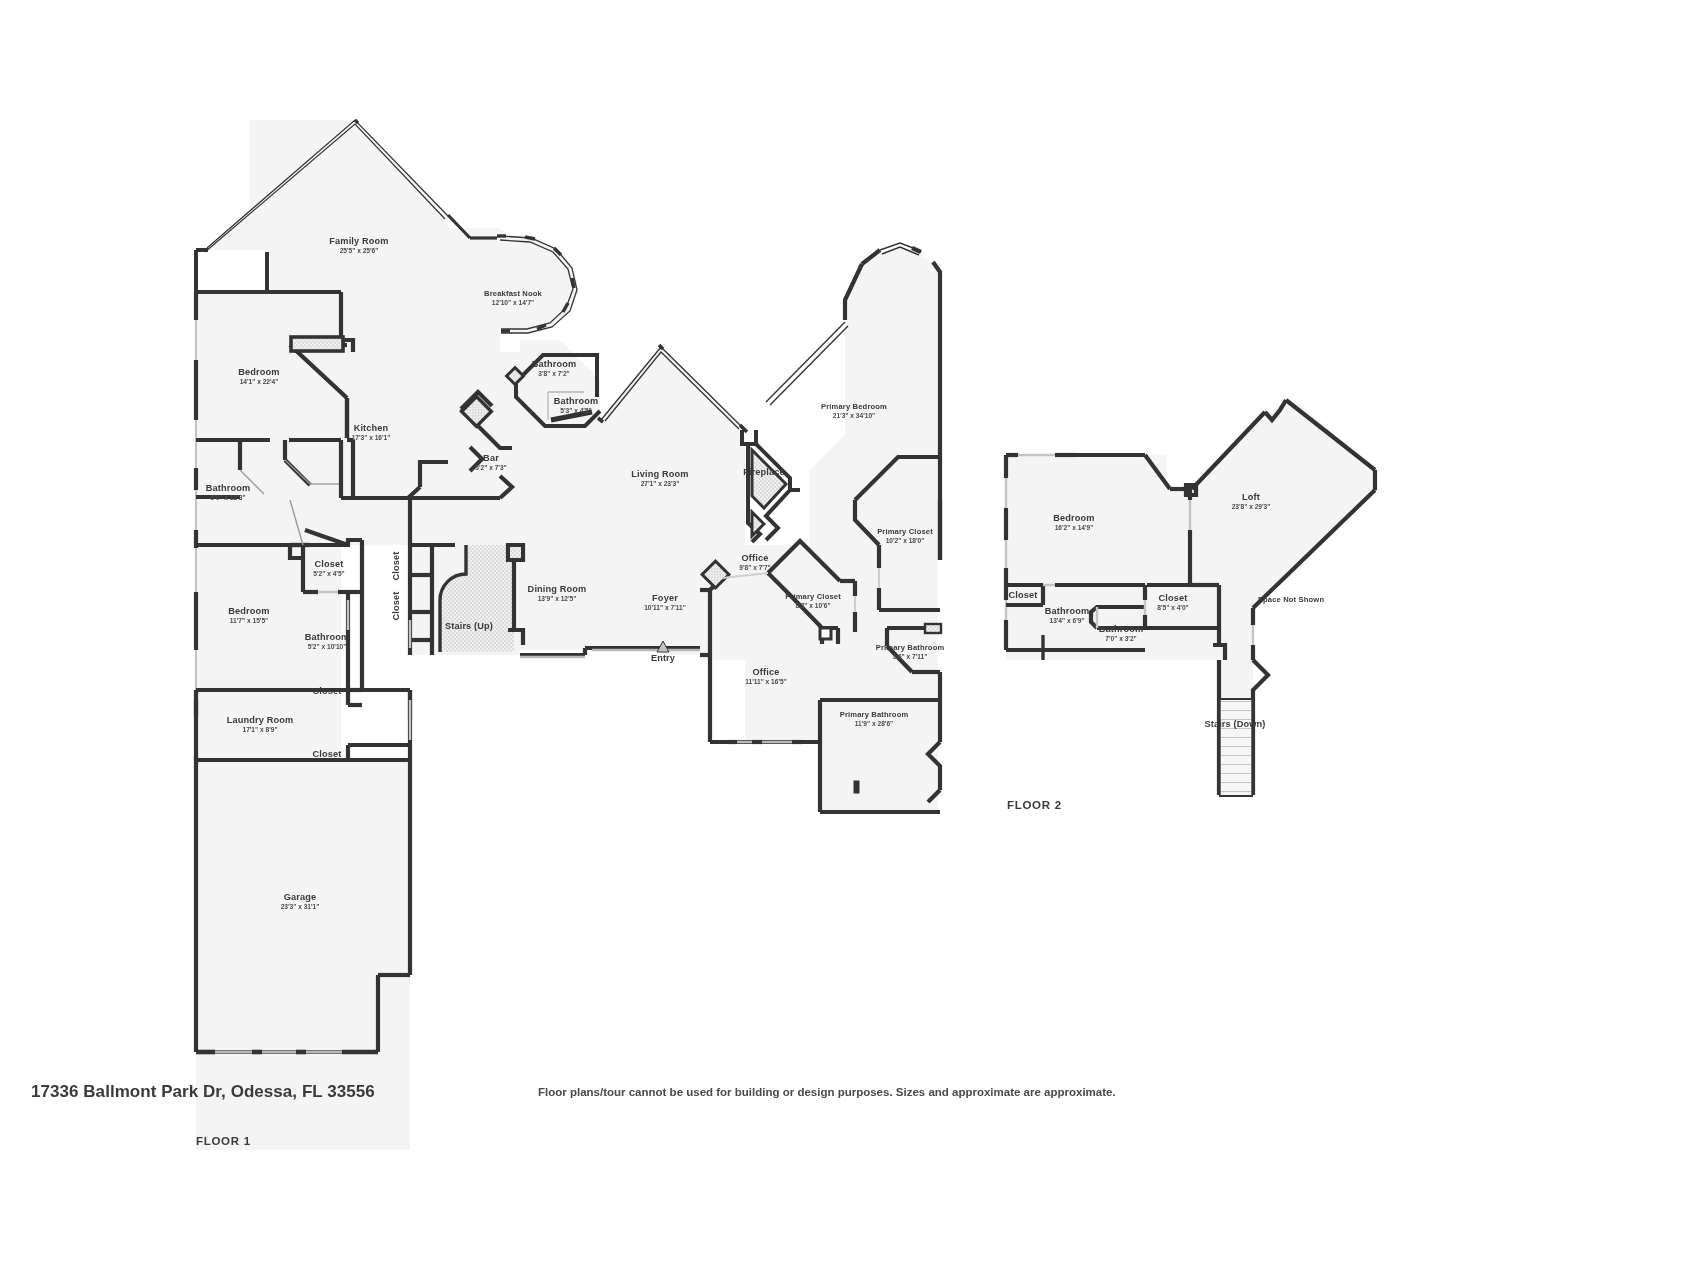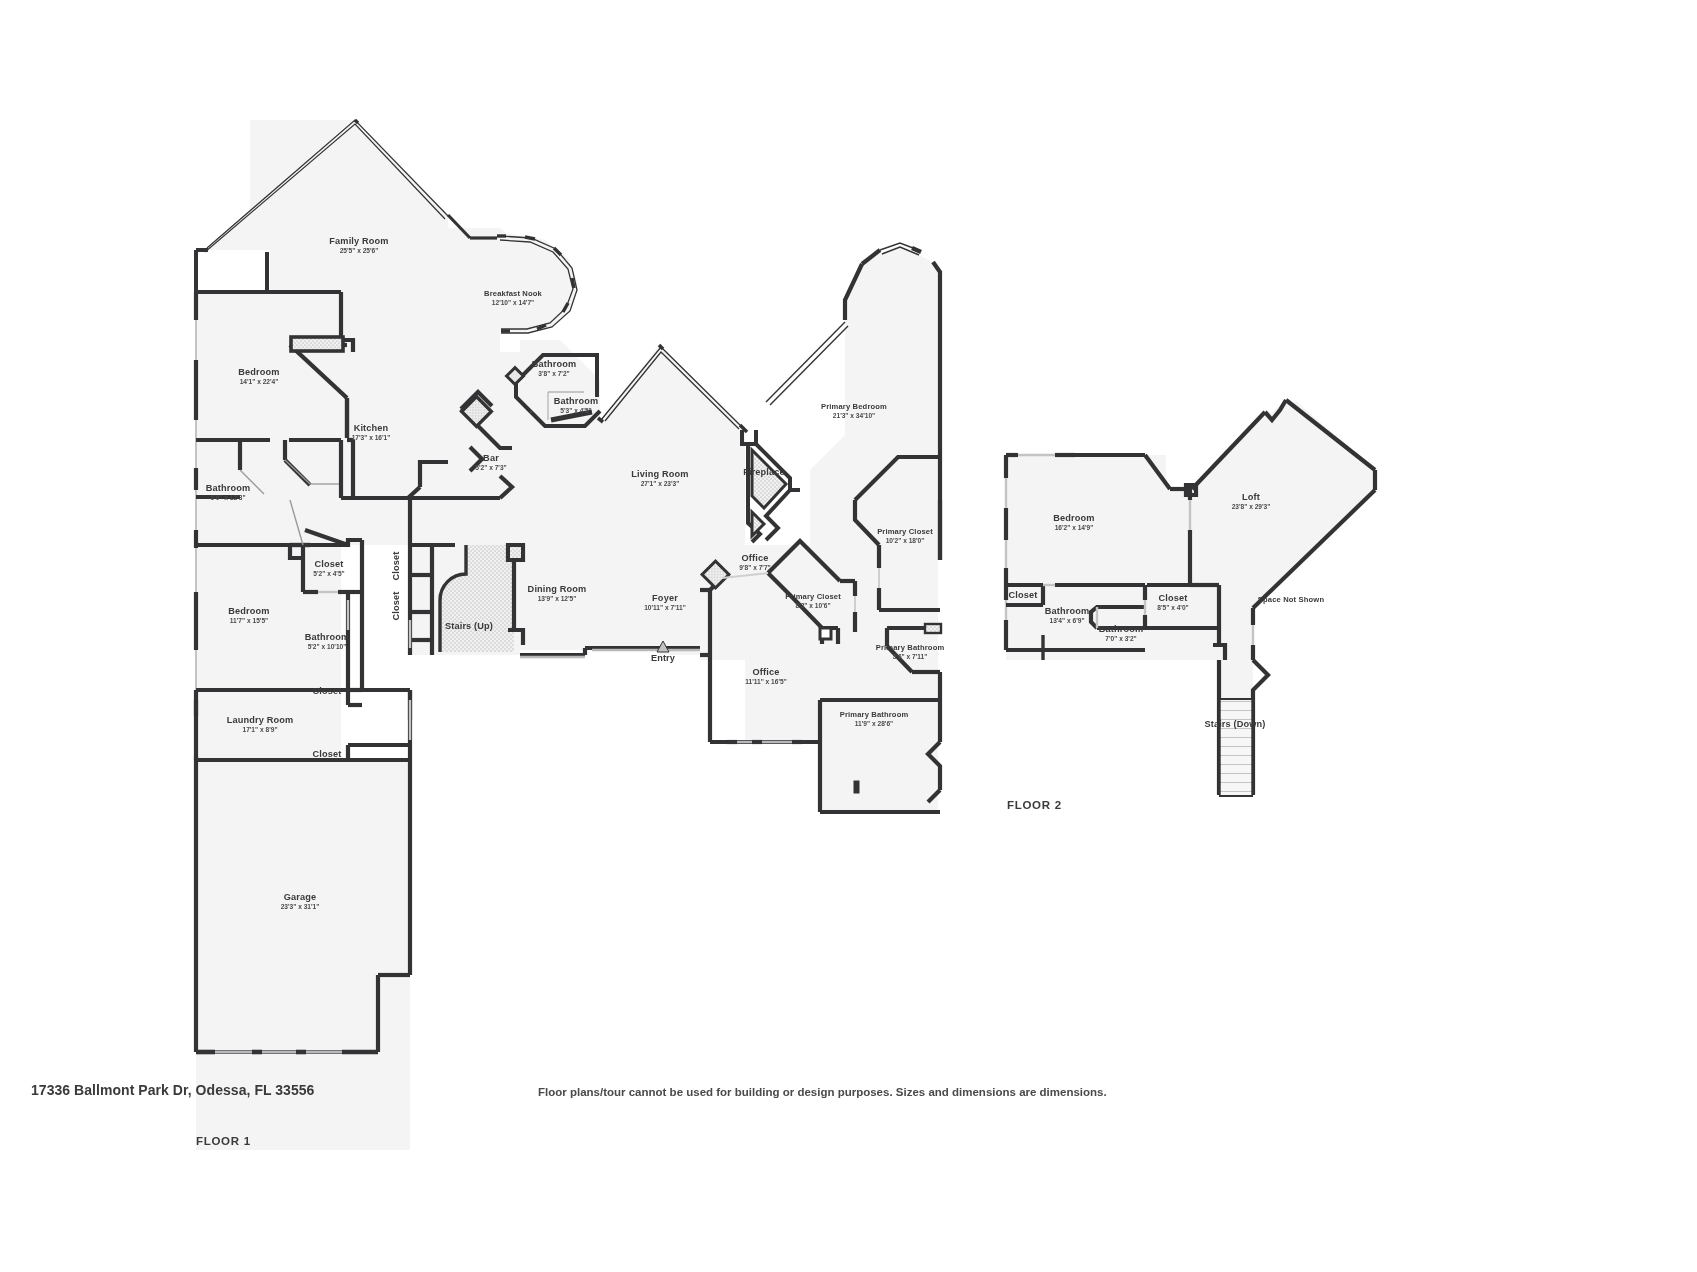--- a/index.html
+++ b/index.html
@@ -33,21 +33,21 @@
     font-weight: 700;
     fill: #3a3a3c;
     letter-spacing: .7px;
     text-anchor: start;
   }
 
   .addr {
     position: absolute;
     left: 31px;
     top: 1082px;
-    font-size: 14px;
+    font-size: 17px;
     font-weight: 700;
     color: #3a3a3c;
     letter-spacing: .05px;
     white-space: nowrap;
   }
   .disclaimer {
     position: absolute;
     left: 538px;
     top: 1086px;
     font-size: 11.5px;
@@ -669,16 +669,16 @@
         </g>
       </g>
     <g id="floortags-layer">
         <text class="floor-tag" x="196" y="1145">FLOOR 1</text>
         <text class="floor-tag" x="1007" y="809">FLOOR 2</text>
       </g>
   </svg>
 
   <div class="addr">17336 Ballmont Park Dr, Odessa, FL 33556</div>
 
-  <div class="disclaimer">Floor plans/tour cannot be used for building or design purposes. Sizes and dimensions are dimensions.</div>
+  <div class="disclaimer">Floor plans/tour cannot be used for building or design purposes. Sizes and approximate are approximate.</div>
 
   <div class="watermark">StellarMLS</div>
 </div>
 
 </body></html>

